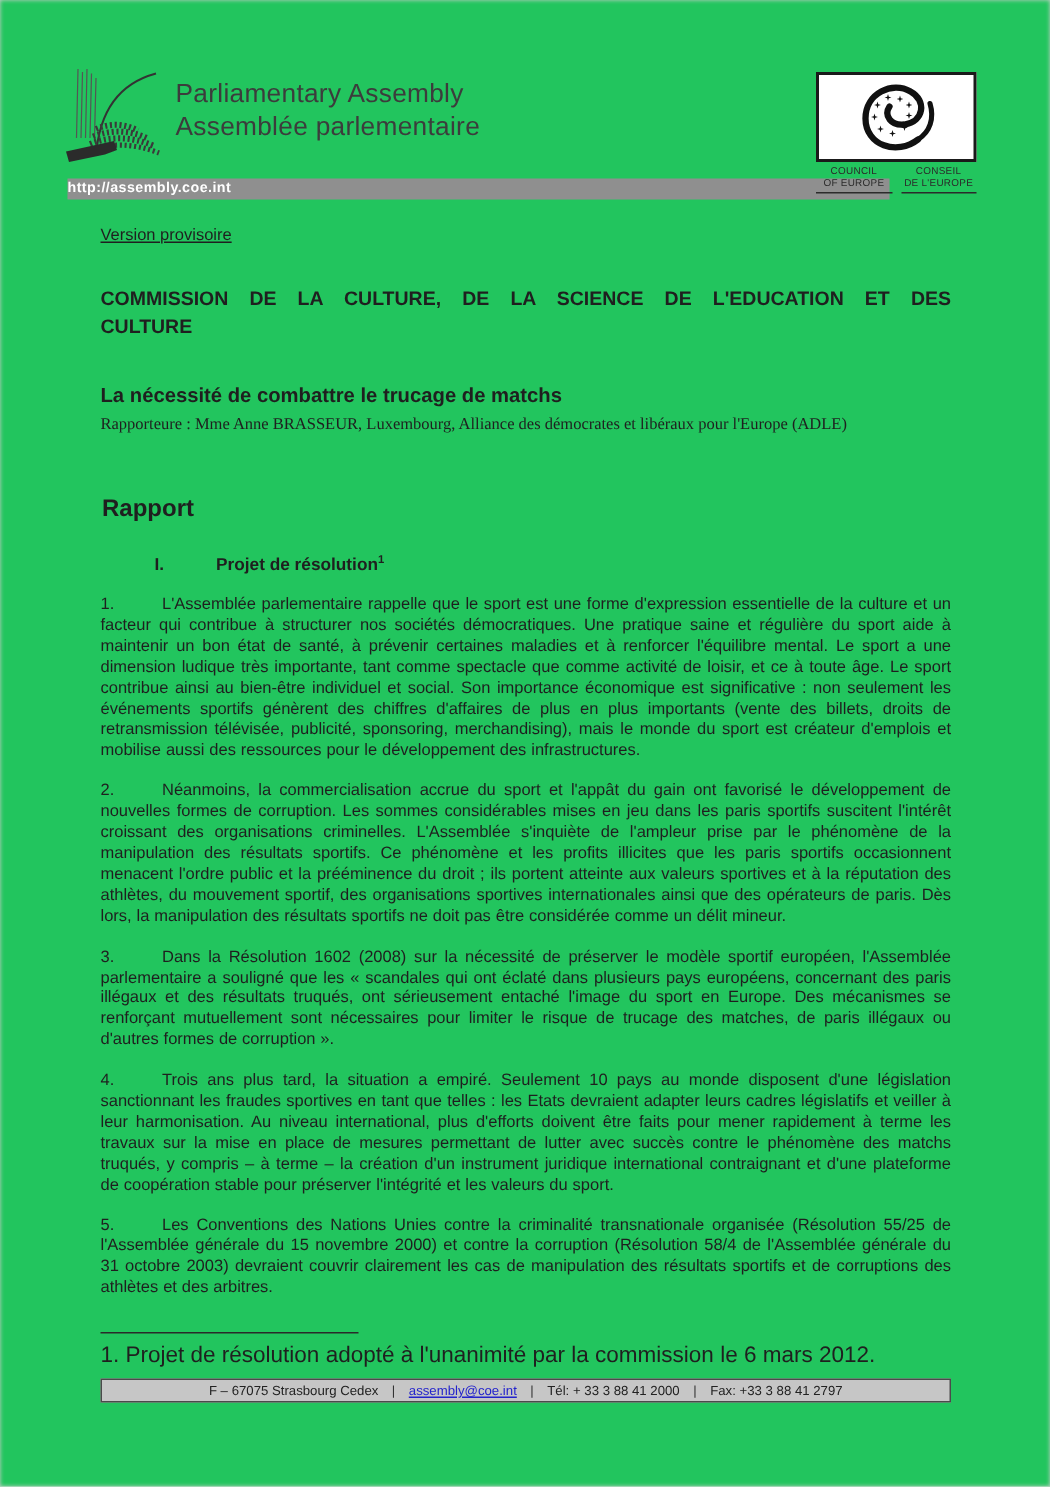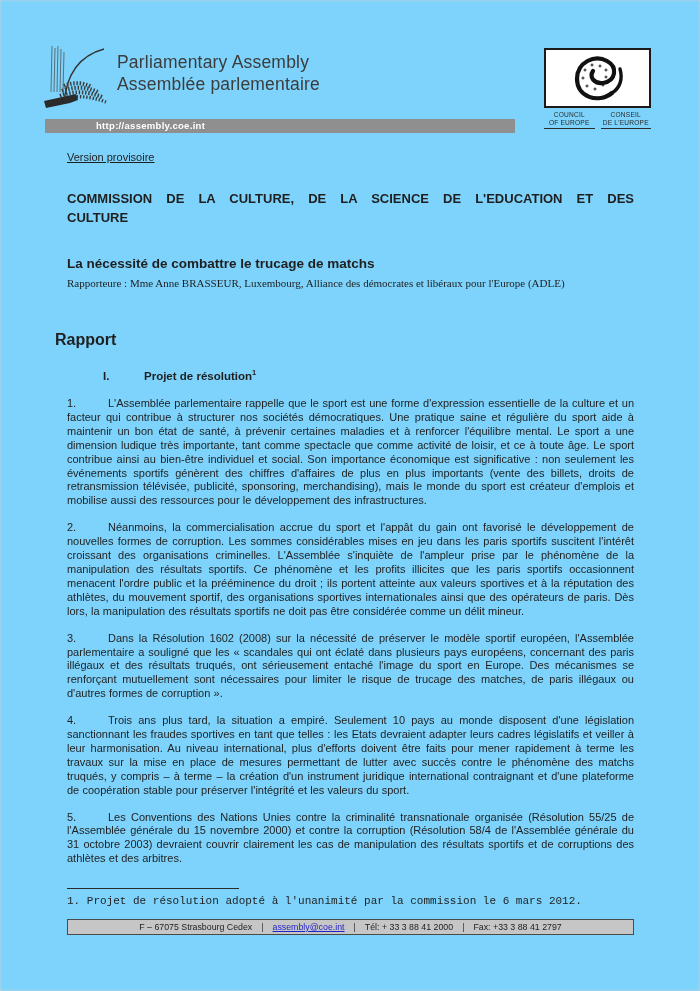--- a/index.html
+++ b/index.html
@@ -1,52 +1,52 @@
 <!DOCTYPE html>
 <html style="--bar-gray: #8f8f8f; --footer-gray: #c6c6c6; --link-blue: #2323cc;"><head>
 <meta charset="utf-8">
 <style>
   html,body{margin:0;padding:0;background:#e9e9e9;}
   .page{
-    position:relative;width:700px;height:991px;background:#7dd3fc;
+    position:relative;width:700px;height:991px;background:#22c55e;
     font-family:"Liberation Sans", sans-serif;color:#1f1f1f;
     overflow:hidden;box-shadow:inset 0 0 3px #cfcfcf;
   }
   
   .pace-logo{position:absolute;left:42px;top:42px;}
   .org-names{position:absolute;left:117px;top:52px;font-size:17.5px;line-height:21.5px;color:#3c3c3c;letter-spacing:0.2px;}
   .url-bar{
-    position:absolute;left:45px;top:119px;width:470px;height:14px;
+    position:absolute;left:45px;top:119px;width:548px;height:14px;
     background:var(--bar-gray,#8f8f8f);color:#fff;font-size:9.5px;font-weight:bold;
-    line-height:14px;padding-left:51px;box-sizing:border-box;letter-spacing:0.3px;
+    line-height:14px;box-sizing:border-box;letter-spacing:0.3px;
   }
   .coe-logo{position:absolute;left:544px;top:48px;width:107px;}
   .coe-box{width:107px;height:60px;border:2px solid #1a1a1a;box-sizing:border-box;background:#fff;
     display:flex;align-items:center;justify-content:center;}
   .coe-labels{display:flex;gap:6px;margin-top:3px;}
   .coe-col{flex:1;font-size:6.6px;line-height:7.6px;text-align:center;color:#2b2b2b;
     border-bottom:1.5px solid #2b2b2b;padding-bottom:2px;letter-spacing:0.2px;}
   
   .version{position:absolute;left:67px;top:151px;font-size:11px;text-decoration:underline;}
   .commission-title{position:absolute;left:67px;top:189px;width:567px;font-size:13px;font-weight:bold;line-height:19px;}
   .commission-title .l1{text-align:justify;text-align-last:justify;}
   .doc-title{position:absolute;left:67px;top:256px;font-size:13.5px;font-weight:bold;}
   .rapporteur{position:absolute;left:67px;top:276px;width:567px;font-size:11px;line-height:14px;text-align:justify;font-family:Liberation Serif, serif;}
-  .rapport-heading{position:absolute;left:55px;top:331px;font-size:16px;font-weight:bold;}
+  .rapport-heading{position:absolute;left:68px;top:331px;font-size:16px;font-weight:bold;}
   .subsection{position:absolute;left:67px;top:368px;font-size:11.5px;font-weight:bold;margin-left:36px;}
   .subsection .num,.para .num{display:inline-block;width:41px;}
   .subsection sup{font-size:7.5px;}
   
   .body-text{position:absolute;left:67px;top:397px;width:567px;font-size:11px;line-height:13.9px;
     text-align:justify;word-spacing:0.2px;}
   .para{margin:0 0 13px 0;}
   .para .it{}
   
   .footnote-sep{position:absolute;left:67px;top:888px;width:172px;border-top:1.6px solid #2a2a2a;}
-  .footnote{position:absolute;left:67px;top:895px;width:567px;font-size:11px;font-family:Liberation Mono, monospace;}
+  .footnote{position:absolute;left:67px;top:895px;width:567px;font-size:15px;}
   .footer-bar{
     position:absolute;left:67px;top:919px;width:567px;height:16px;box-sizing:border-box;
     background:var(--footer-gray,#c6c6c6);border:1px solid #4a4a4a;
     display:flex;align-items:center;justify-content:center;gap:9px;
     font-size:8.8px;color:#222;white-space:nowrap;text-align:center;
   }
   .footer-bar .sep{color:#333;}
   .email{color:var(--link-blue,#2323cc);text-decoration:underline;cursor:pointer;}
 </style>
 </head>

